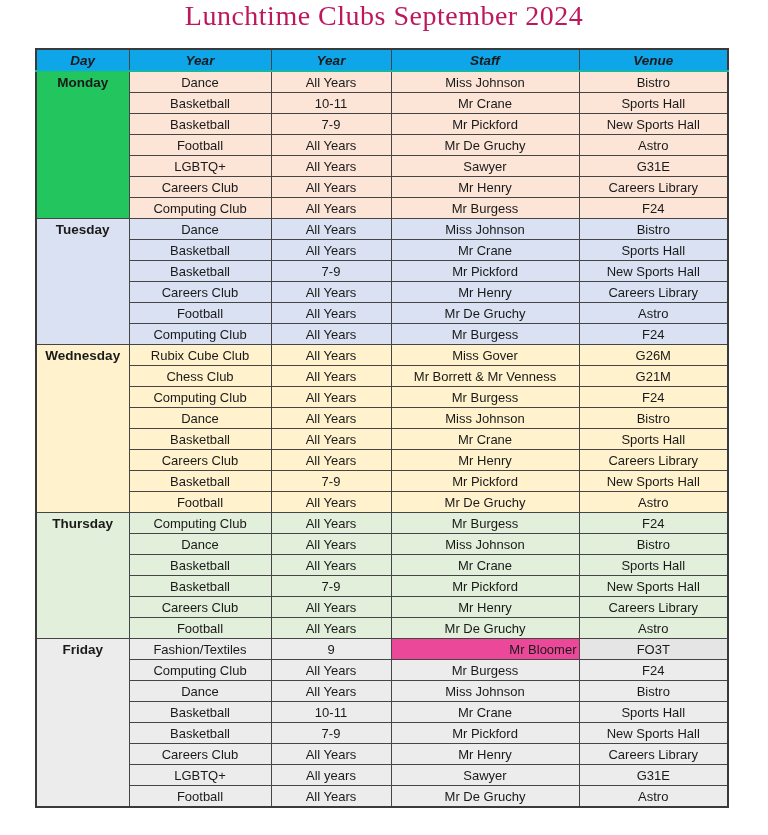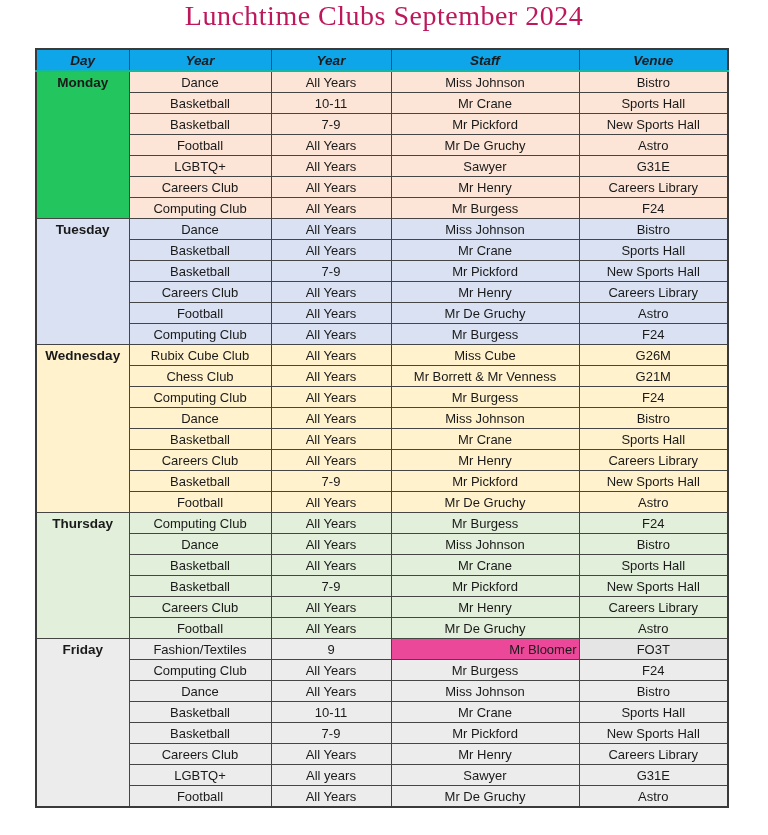--- a/index.html
+++ b/index.html
@@ -159,21 +159,21 @@
         <tr>
           <td style="background: rgb(217, 225, 242);">Computing Club</td>
           <td style="background: rgb(217, 225, 242);">All Years</td>
           <td style="background: rgb(217, 225, 242);">Mr Burgess</td>
           <td style="background: rgb(217, 225, 242);">F24</td>
         </tr>
         <tr>
           <td class="day-cell" rowspan="8" style="background: rgb(255, 242, 204);">Wednesday</td>
           <td style="background: rgb(255, 242, 204);">Rubix Cube Club</td>
           <td style="background: rgb(255, 242, 204);">All Years</td>
-          <td style="background: rgb(255, 242, 204);">Miss Cube</td>
+          <td style="background: rgb(255, 242, 204);">Miss Gover</td>
           <td style="background: rgb(255, 242, 204);">G26M</td>
         </tr>
         <tr>
           <td style="background: rgb(255, 242, 204);">Chess Club</td>
           <td style="background: rgb(255, 242, 204);">All Years</td>
           <td style="background: rgb(255, 242, 204);">Mr Borrett &amp; Mr Venness</td>
           <td style="background: rgb(255, 242, 204);">G21M</td>
         </tr>
         <tr>
           <td style="background: rgb(255, 242, 204);">Computing Club</td>

